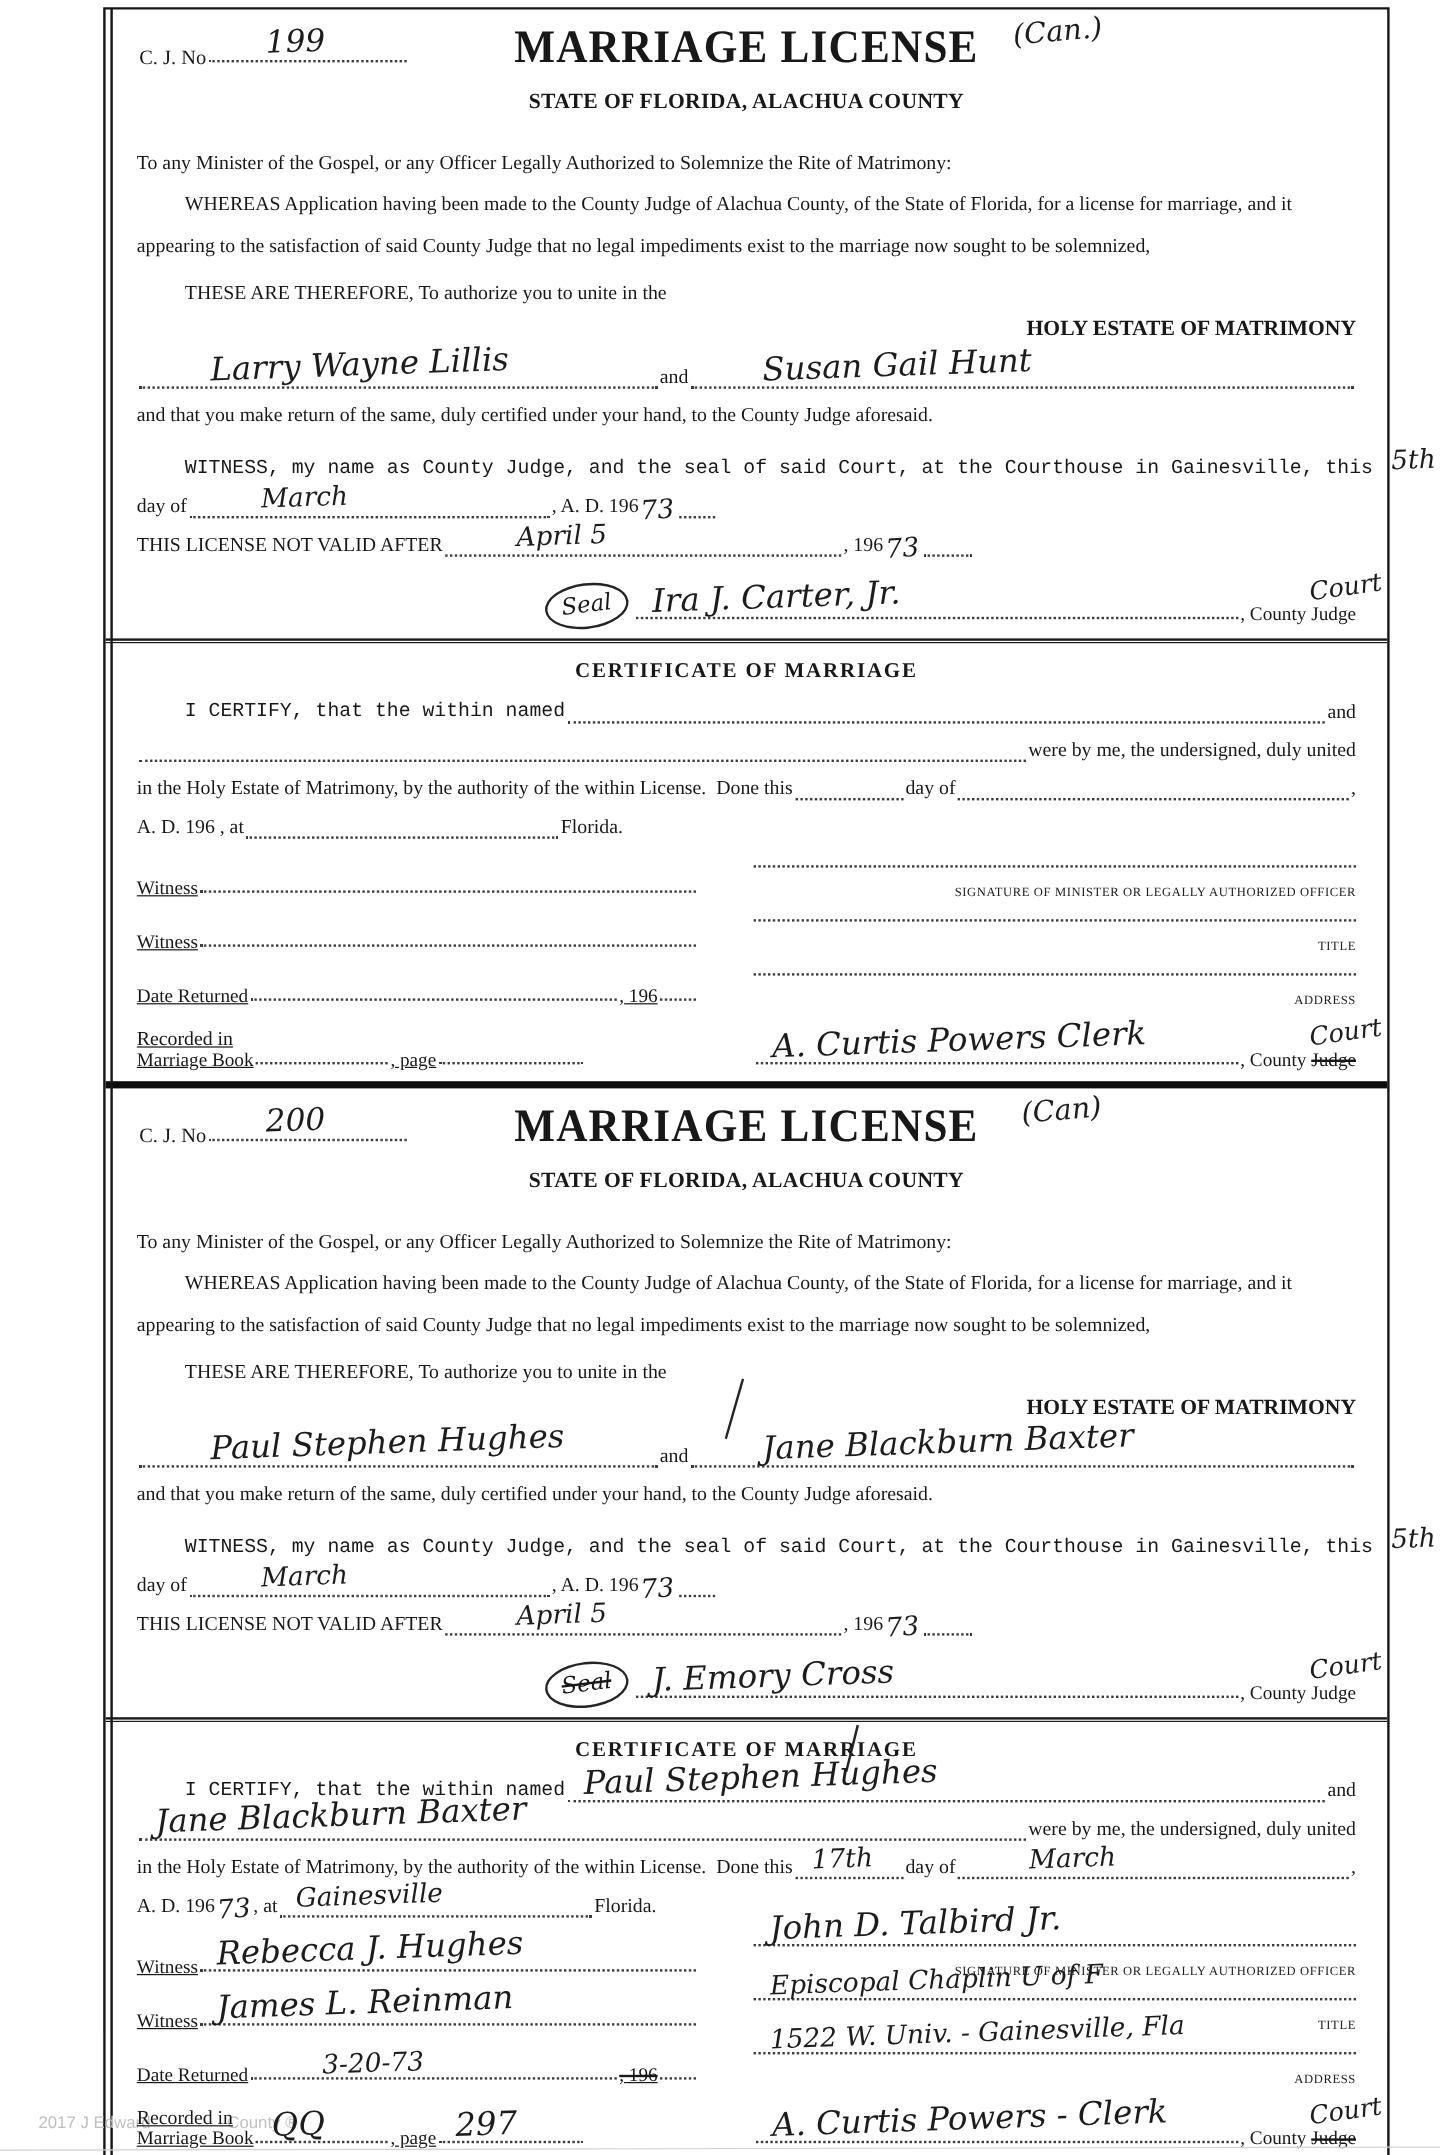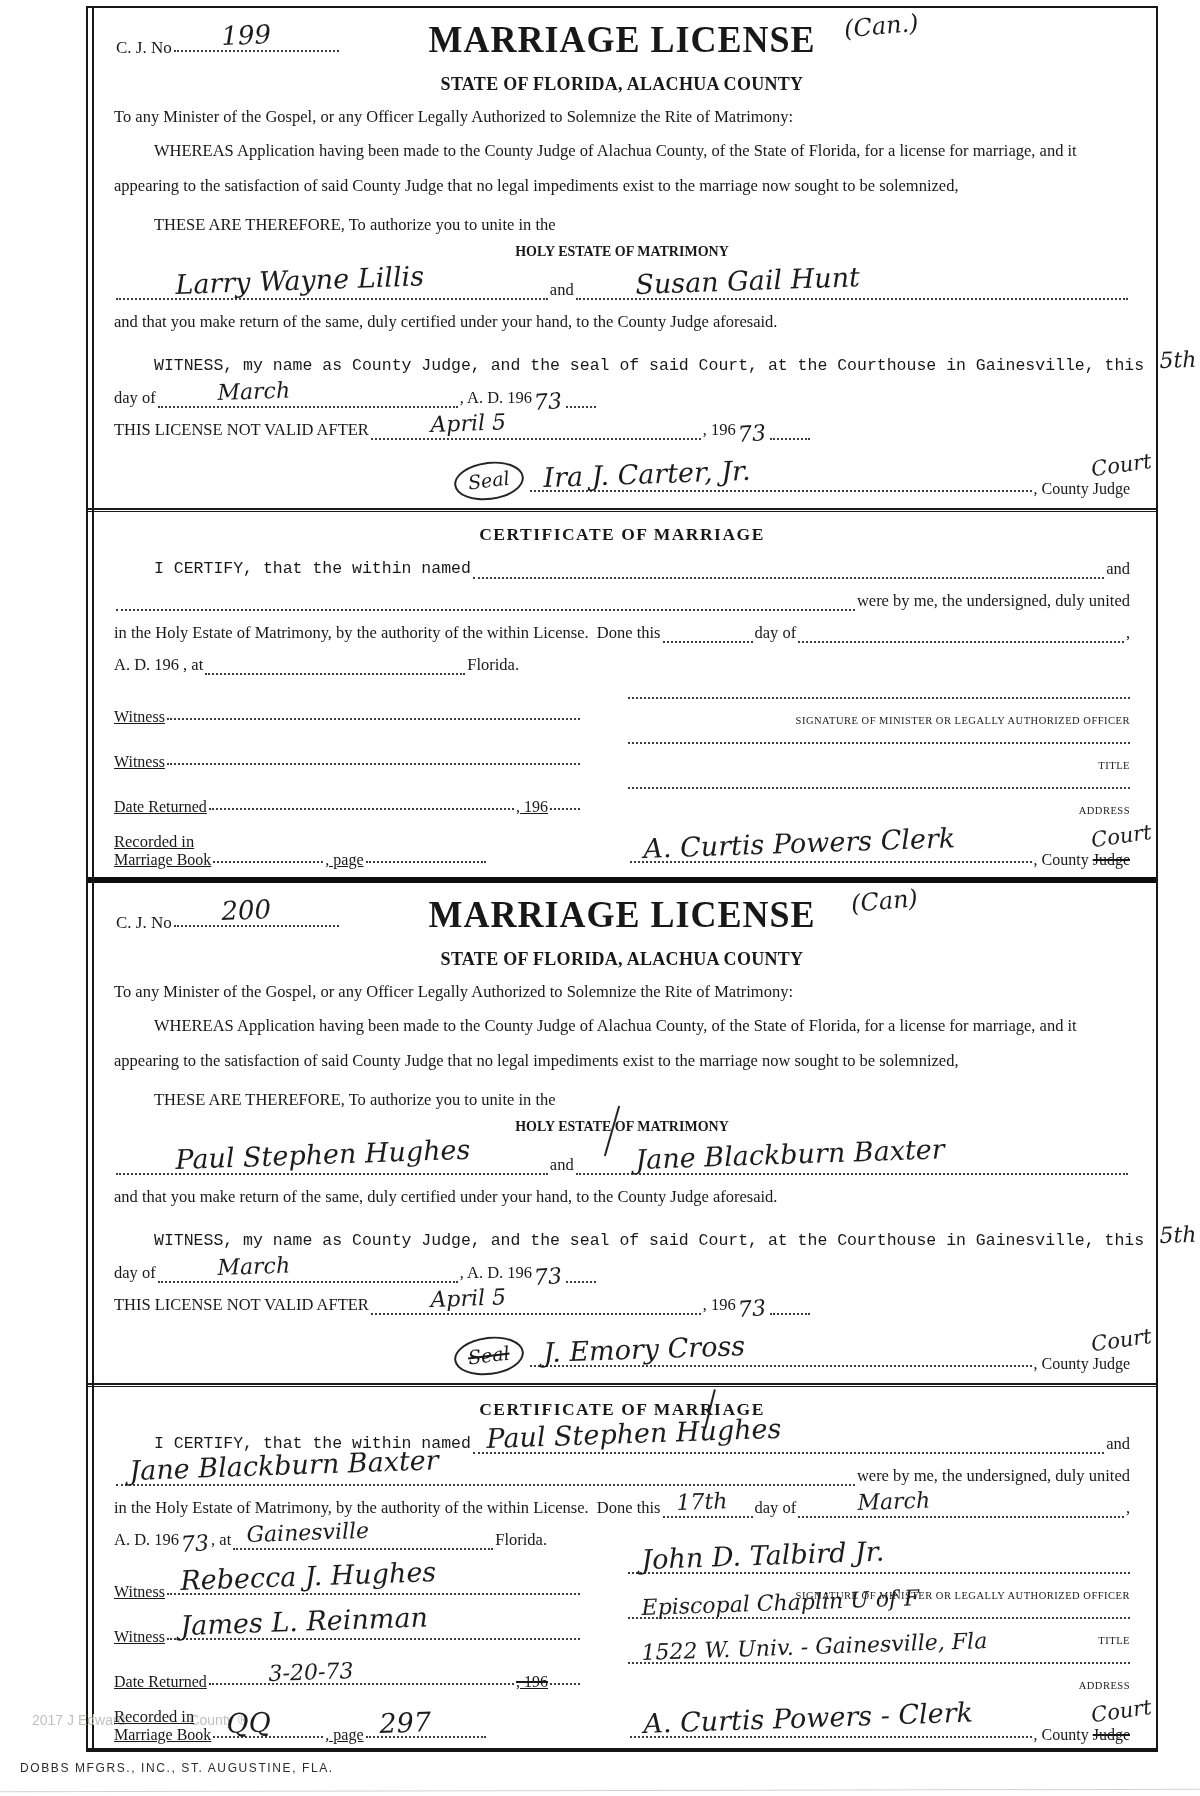--- a/index.html
+++ b/index.html
@@ -39,25 +39,25 @@
   }
   .cj { position:absolute; left:2px; top:24px; width:225px; display:flex; align-items:flex-end; font-size:17px; text-align:right; }
   .cjdots { flex:1; }
   .corner { position:absolute; right:212px; top:-2px; }
   .hand-corner { font-family:"DejaVu Serif",serif; font-style:italic; font-size:24px; transform:rotate(-5deg); display:inline-block; color:#1d1d1d; }
   .subtitle { text-align:center; font-size:18px; font-weight:bold; letter-spacing:0.3px; }
 
   
   .para { font-size:16.5px; line-height:32px; margin:0; }
   .loose { line-height:35px; }
-  .salut { margin-top:6px; }
+  .salut { margin-top:25px; }
   .indent { text-indent:40px; }
   .ind { padding-left:40px;font-family:Liberation Mono, monospace; }
 
-  .holy { text-align:center; font-weight:bold; font-size:14px; margin-top:3px; position:relative; }
+  .holy { text-align:right; font-weight:bold; font-size:18px; margin-top:3px; position:relative; }
   .cert-title { text-align:center; font-weight:bold; font-size:17.5px; letter-spacing:1.5px; margin-top:12px; position:relative; }
 
   
   .fill-line { display:flex; align-items:flex-end; font-size:16.5px; line-height:32px; }
   .printed { white-space:pre; }
   .dots { position:relative; flex:1 1 auto; border-bottom:2px dotted #3d3d3d; height:0; margin:0 2px 6px 2px; }
   .sigline { position:relative; border-bottom:2px dotted #3d3d3d; height:0; }
   .w30{flex:0 0 30px}.w40{flex:0 0 40px}.w90{flex:0 0 90px}.w110{flex:0 0 110px}
   .w120{flex:0 0 120px}.w260{flex:0 0 260px}.w300{flex:0 0 300px}.w330{flex:0 0 330px}
   .gl{flex:43 1 0}.gr{flex:55 1 0}

